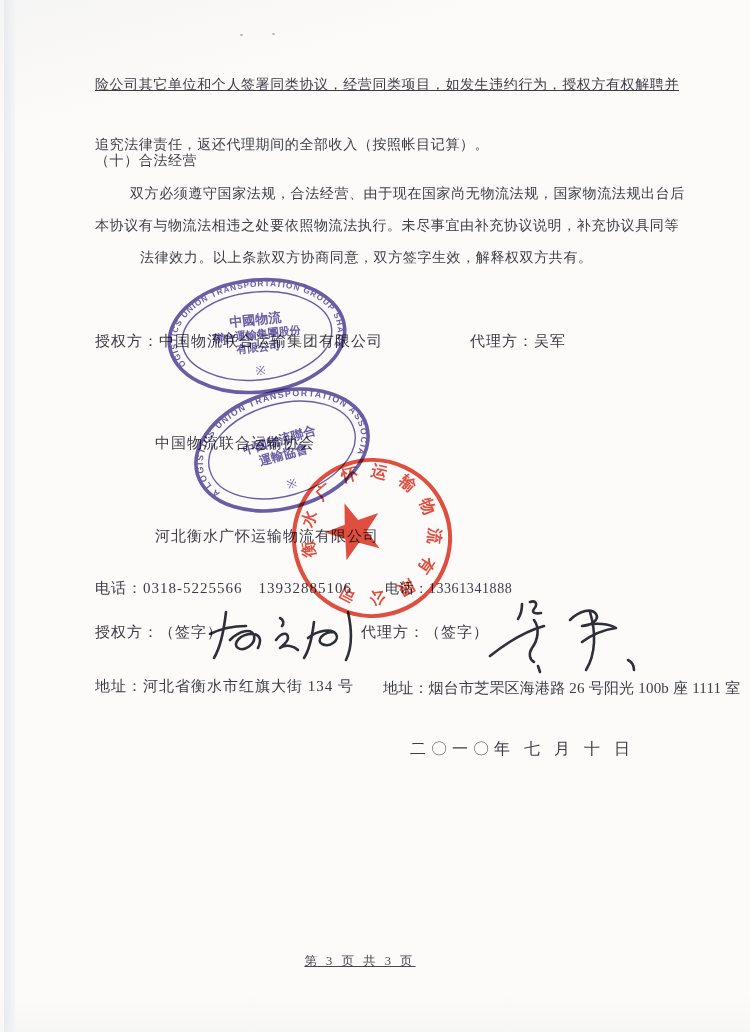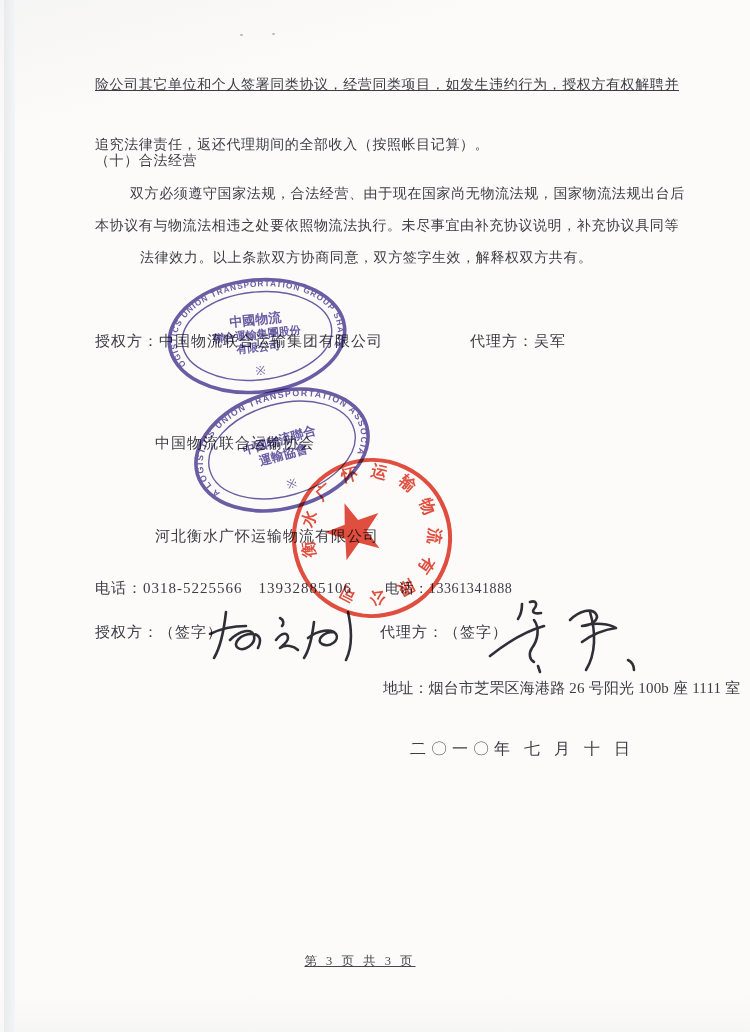--- a/index.html
+++ b/index.html
@@ -54,22 +54,23 @@
 
   <div class="tline label" style="left:95px;top:332px;text-align:center;">授权方：中国物流联合运输集团有限公司</div>
   <div class="tline label" style="left:470px;top:332px;">代理方：吴军</div>
   <div class="tline label" style="left:155px;top:434px;">中国物流联合运输协会</div>
   <div class="tline label" style="left:155px;top:527px;">河北衡水广怀运输物流有限公司</div>
 
   <div class="tline label" style="left:95px;top:579px;">电话：0318-5225566　13932885106</div>
   <div class="tline" style="left:385px;top:580px;font-size:14px;">电话：13361341888</div>
 
   <div class="tline label" style="left:95px;top:623px;">授权方：（签字）</div>
-  <div class="tline label" style="left:380px;top:623px;">代理方：（签字）</div>
+  <div class="tline label" style="left:361px;top:623px;">代理方：（签字）</div>
 
+  <div class="tline label" style="left:95px;top:677px;">地址：河北省衡水市红旗大街 134 号</div>
   <div class="tline small" style="left:383px;top:679px;">地址：烟台市芝罘区海港路 26 号阳光 100b 座 1111 室</div>
 
   <div class="tline datetxt" style="left:410px;top:731px;margin-top:8px;">二〇一〇年 七 月 十 日</div>
 
   <div class="stamp" style="left:157px;top:271px;transform:rotate(-6deg);opacity:.88;">
     <svg width="200" height="130" viewBox="0 0 200 130">
       <ellipse cx="100" cy="65" rx="88" ry="56" fill="none" stroke="#55489b" stroke-width="3.6"></ellipse>
       <ellipse cx="100" cy="65" rx="75" ry="44" fill="none" stroke="#55489b" stroke-width="1.4"></ellipse>
       <path id="s1arc" d="M 27 86 A 81 49 0 1 1 173 86" fill="none"></path>
       <text font-family="Liberation Sans, sans-serif" font-size="8.2" font-weight="bold" fill="#55489b" letter-spacing="1">

